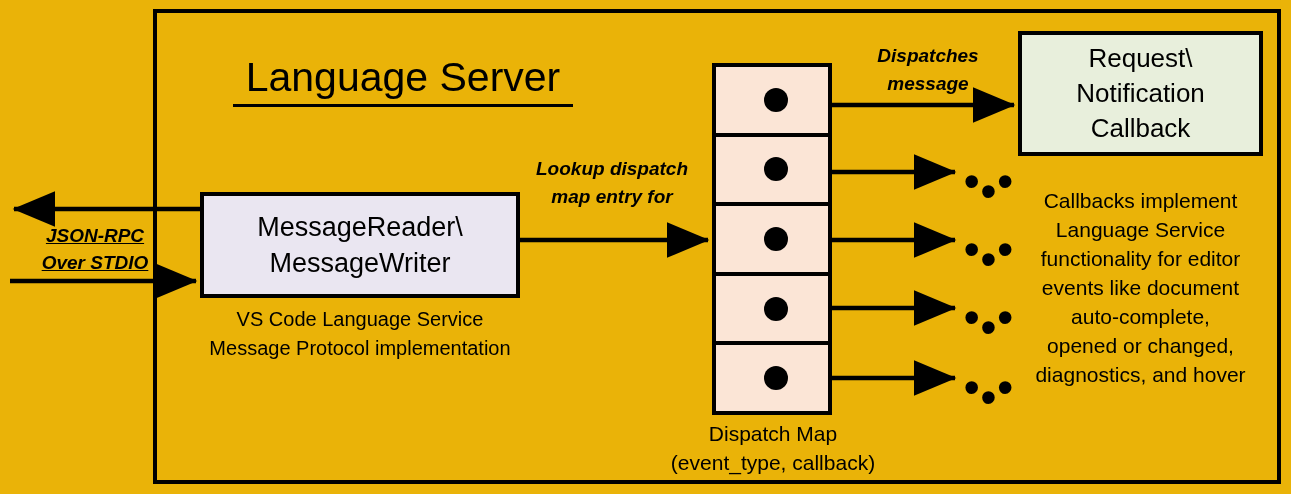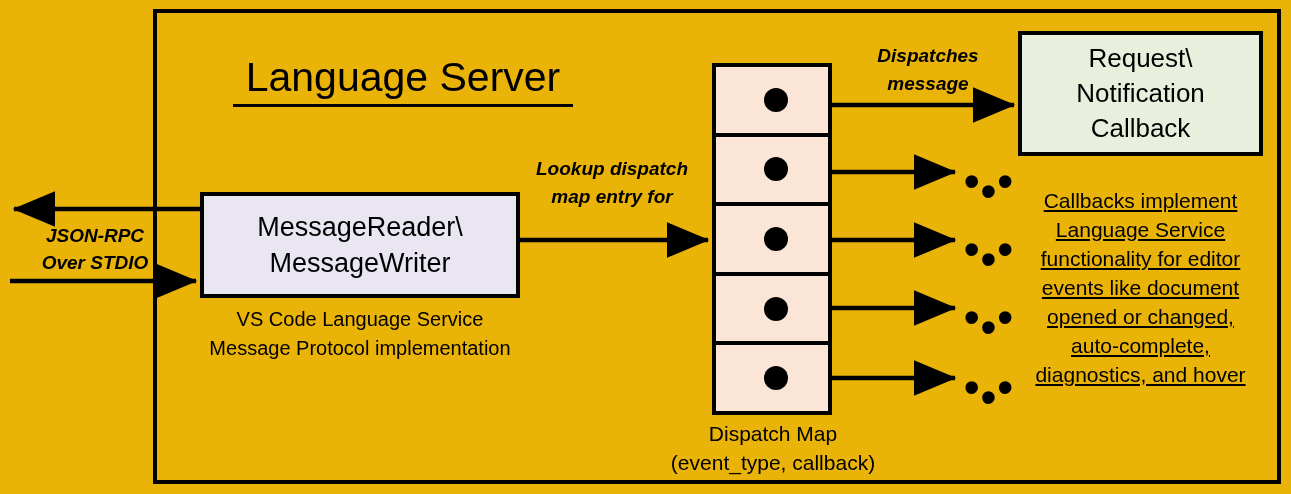--- a/index.html
+++ b/index.html
@@ -31,21 +31,21 @@
     text-align:center; font-size:27px; line-height:36px;
   }
   #msg-caption{
     left:180px; top:305px; width:360px; text-align:center;
     font-size:20px; line-height:29px;
   }
 
   
   #jsonrpc-label{
     left:20px; top:222px; width:150px; text-align:center;
-    font-style:italic; font-weight:bold; font-size:19px; line-height:27px;
+    font-style:italic; font-weight:bold; font-size:19px; line-height:27px;text-decoration:underline;
   }
 
   
   #lookup-label{
     left:516px; top:155px; width:192px; text-align:center;
     font-style:italic; font-weight:bold; font-size:19px; line-height:28px;
   }
 
   
   #dispatch-label{
@@ -74,21 +74,21 @@
 
   
   #callback-box{
     left:1018px; top:31px; width:245px; height:125px;
     background:#E8EFDC; border:4px solid #000; box-sizing:border-box;
     display:flex; align-items:center; justify-content:center;
     text-align:center; font-size:26px; line-height:35px;
   }
   #callback-caption{
     left:1008px; top:186px; width:265px; text-align:center;
-    font-size:21px; line-height:29px;text-decoration:underline;
+    font-size:21px; line-height:29px;
   }
 
   
   #wires{position:absolute; left:0; top:0; width:1291px; height:494px;
          pointer-events:none;}
 
   
   .ellipsis{
     position:absolute; width:60px; text-align:center;
     font-size:44px; line-height:10px; letter-spacing:3px;
@@ -183,18 +183,18 @@
       <div>Request\</div>
       <div>Notification</div>
       <div>Callback</div>
     </div>
   </div>
   <div class="abs" id="callback-caption">
     <div>Callbacks implement</div>
     <div>Language Service</div>
     <div>functionality for editor</div>
     <div>events like document</div>
+    <div>auto-complete,</div>
     <div>opened or changed,</div>
-    <div>auto-complete,</div>
     <div>diagnostics, and hover</div>
   </div>
 
 </div>
 
 </body></html>

